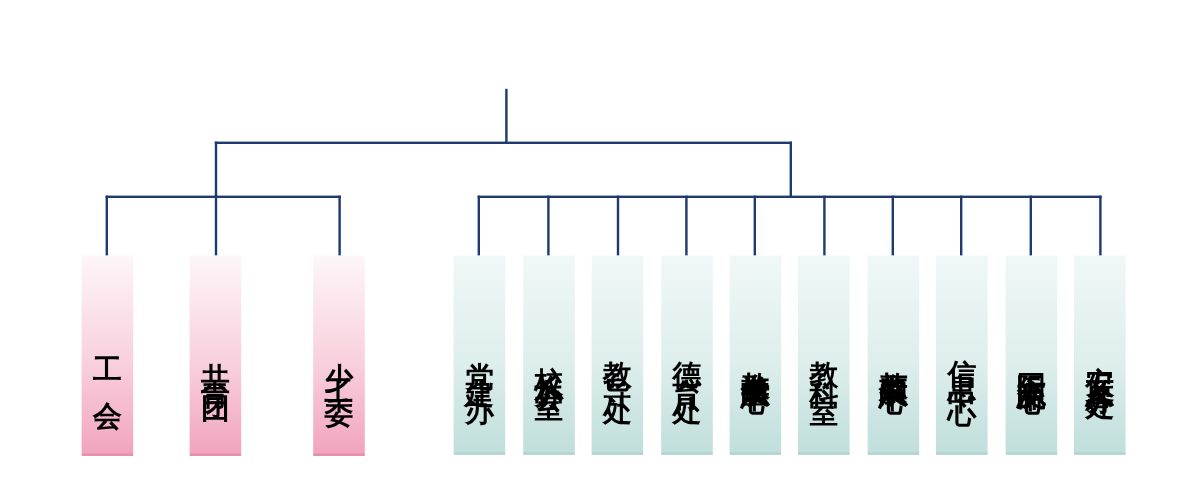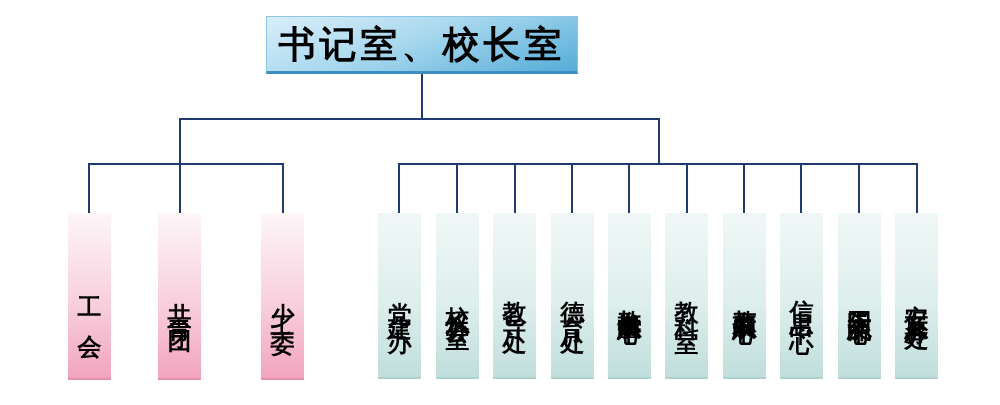--- a/index.html
+++ b/index.html
@@ -46,23 +46,20 @@
   .ls-3{letter-spacing:14px;margin-bottom:-14px;}
   .ls-4{letter-spacing:10px;margin-bottom:-10px;}
   .ls-5{letter-spacing:5px;margin-bottom:-5px;}
   .ls-6{letter-spacing:2px;margin-bottom:-2px;}
 </style>
 </head>
 <body>
 
 <div class="canvas">
 
-  <div class="root-box">
-    <span class="root-label">书记室、校长室</span>
-  </div>
 
   <div class="line v" style="left:421px;top:74px;height:45px;"></div>
   <div class="line h" style="left:179px;top:118px;width:481px;"></div>
 
   <div class="line v" style="left:179px;top:118px;height:46px;"></div>
   <div class="line h" style="left:88px;top:163px;width:196px;"></div>
   <div class="line v" style="left:88px;top:163px;height:50px;"></div>
   <div class="line v" style="left:179px;top:163px;height:50px;"></div>
   <div class="line v" style="left:282px;top:163px;height:50px;"></div>
 

